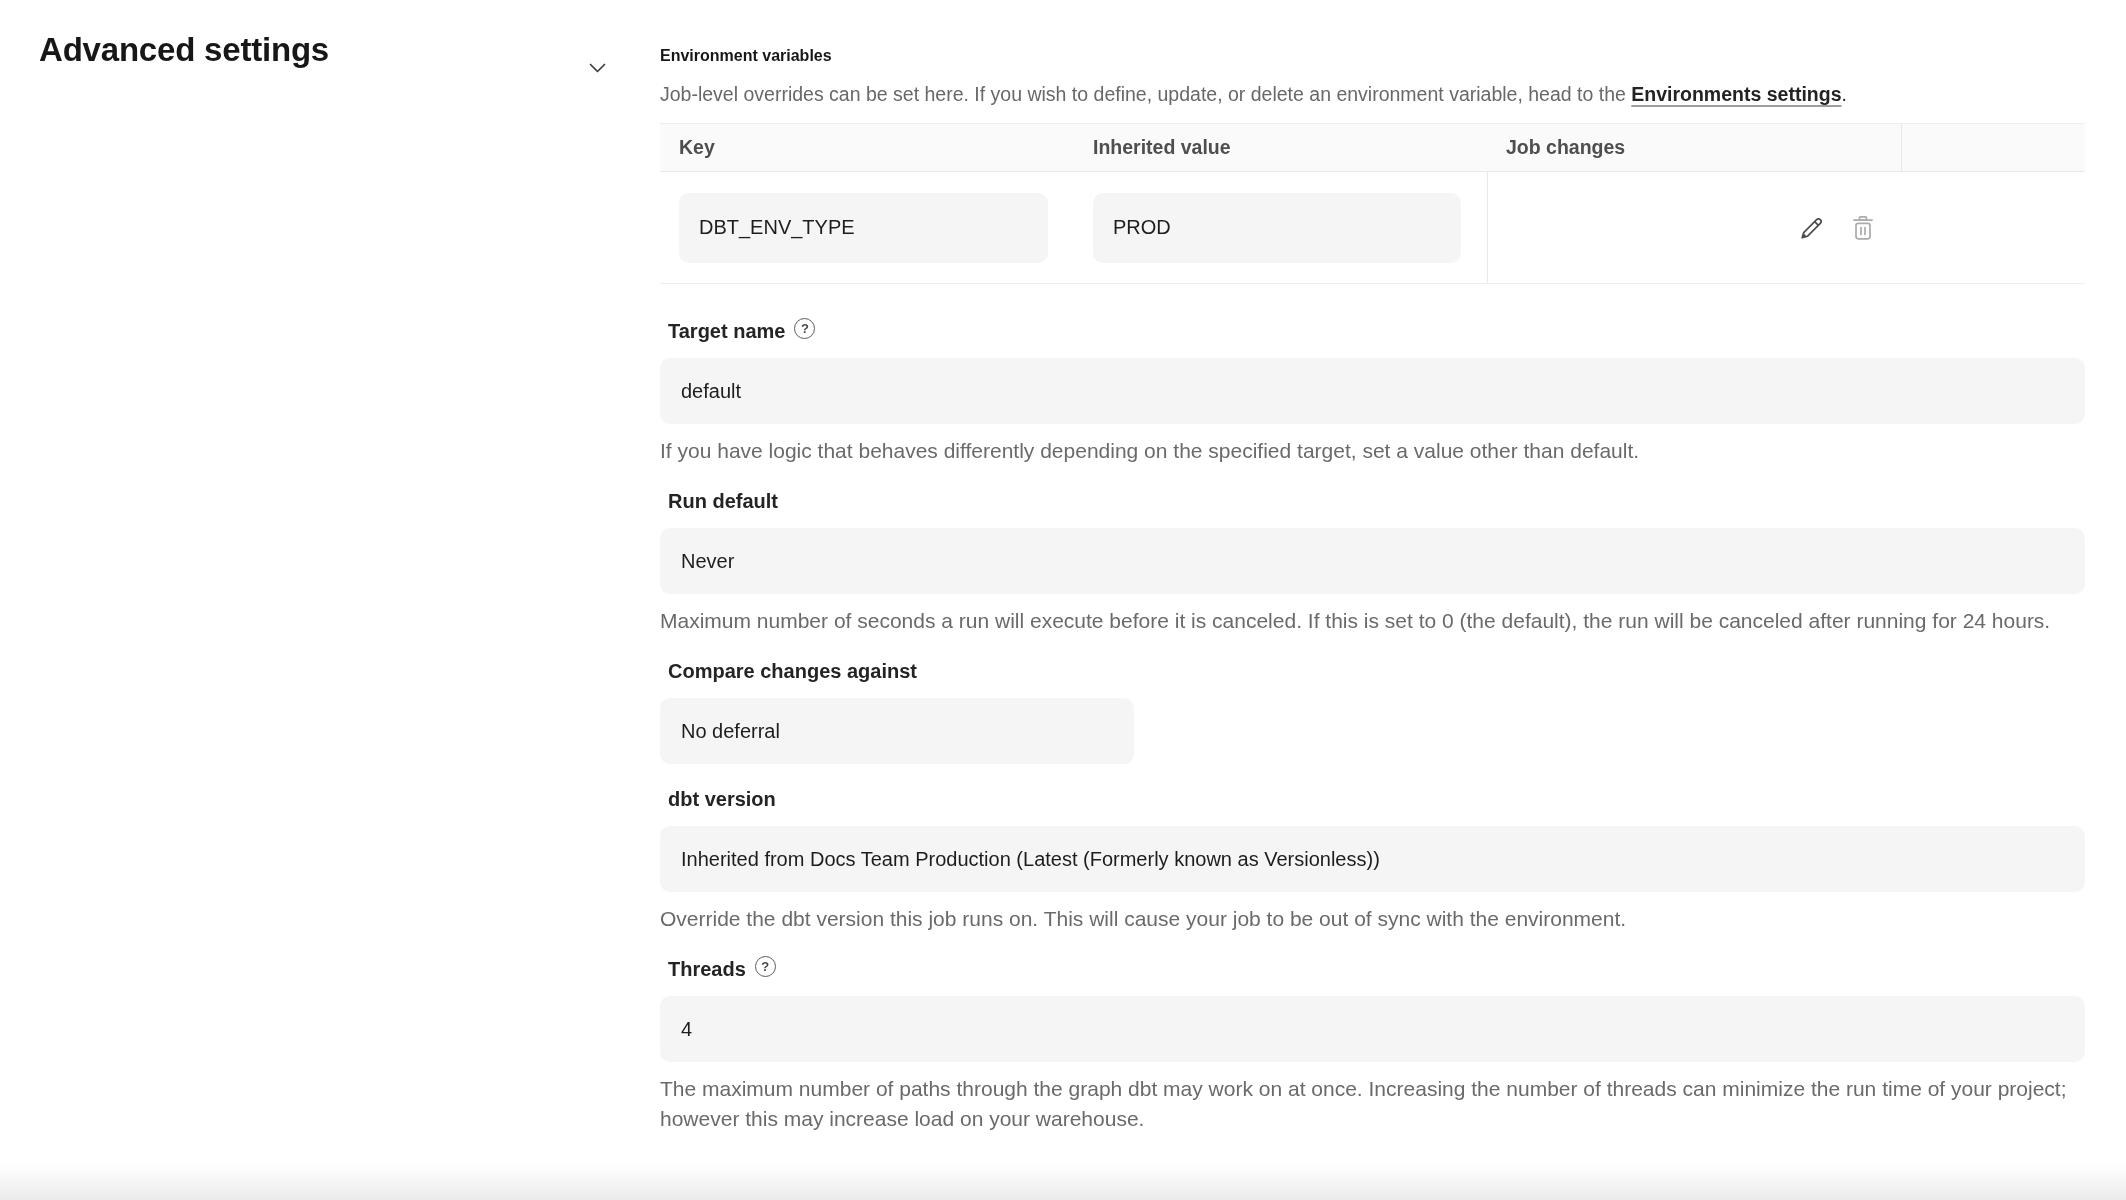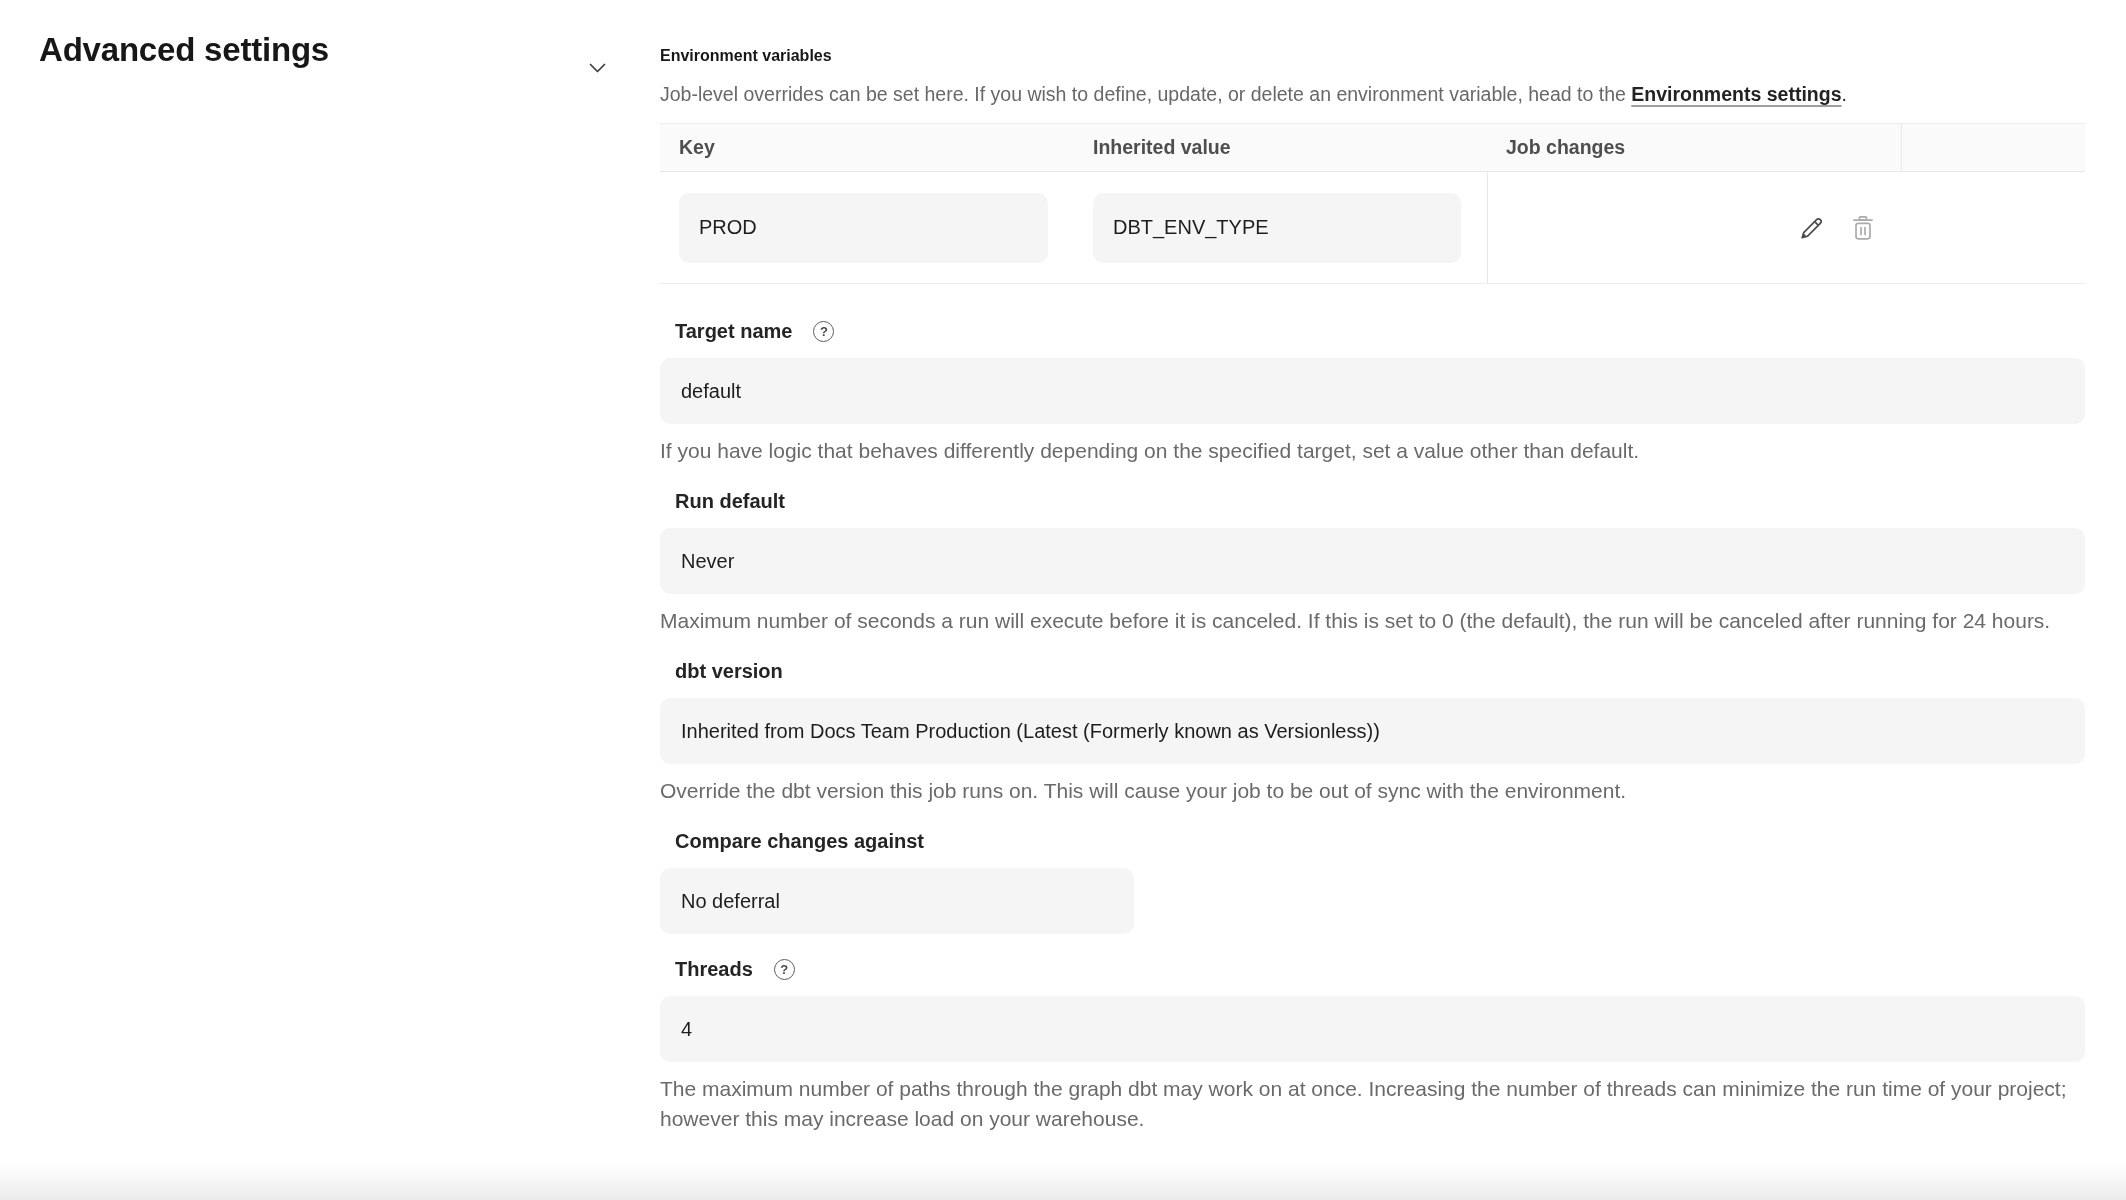--- a/index.html
+++ b/index.html
@@ -33,21 +33,21 @@
   .th { font-size: 19.5px; font-weight: 600; color: #4e4e4e; padding-left: 19px; }
   .trow { height: 112px; border-bottom: 1px solid #ededed; }
   .cell { padding: 0 26px 0 19px; }
   .cell-box { height: 70px; background: #f5f5f5; border-radius: 10px; display: flex; align-items: center; padding: 0 20px; font-size: 20px; color: #1d1d1d; }
   .actions-col { border-left: 1px solid #e8e8e8; height: 100%; display: flex; align-items: center; justify-content: flex-end; gap: 24px; padding-right: 25px; }
   .icon-btn { background: none; border: none; padding: 0; cursor: pointer; display: flex; align-items: center; }
 
   
   .field { margin-top: 22px; }
   .field.first { margin-top: 34px; }
-  .flabel-row { display: flex; align-items: center; gap: 21px; margin: 0 15px 14px; }
+  .flabel-row { display: flex; align-items: flex-start; gap: 9px; margin: 0 8px 14px; }
   .flabel { font-size: 20px; line-height: 26px; font-weight: 700; color: #242424; }
   .help-ic { width: 21px; height: 21px; border: 1.5px solid #5c5c5c; border-radius: 50%; display: inline-flex; align-items: center; justify-content: center; font-size: 13px; font-weight: 700; color: #4a4a4a; line-height: 1; cursor: default; }
   .finput { height: 66px; background: #f5f5f5; border-radius: 10px; display: flex; align-items: center; padding: 0 21px; font-size: 20px; color: #1d1d1d; cursor: pointer; }
   .finput.narrow { width: 474px; }
   .fhelp { margin: 12px 0 0; font-size: 21px; line-height: 30px; color: #6a6a6a; }
 
   .bottom-fade { position: absolute; left: 0; bottom: 0; width: 2126px; height: 36px; background: linear-gradient(to bottom, rgba(235,235,235,0), #ebebeb); pointer-events: none; }
 </style>
 </head>
 <body>
@@ -72,24 +72,24 @@
 
   <div class="env-table">
     <div class="thead">
       <div class="th">Key</div>
       <div class="th">Inherited value</div>
       <div class="th">Job changes</div>
       <div class="actions-col"></div>
     </div>
     <div class="trow">
       <div class="cell">
-        <div class="cell-box">PROD</div>
+        <div class="cell-box">DBT_ENV_TYPE</div>
       </div>
       <div class="cell">
-        <div class="cell-box">DBT_ENV_TYPE</div>
+        <div class="cell-box">PROD</div>
       </div>
       <div class="actions-col">
         <button class="icon-btn">
           <span style="display:flex;">
             <svg width="28" height="28" viewBox="0 0 28 28">
               <path d="M4.2 23.8l1.5-5.2L18.6 5.7a2.6 2.6 0 0 1 3.7 3.7L9.4 22.3l-5.2 1.5z" stroke="#4c4c4c" stroke-width="1.7" fill="none" stroke-linejoin="round"></path>
               <path d="M16.7 7.6l3.7 3.7" stroke="#4c4c4c" stroke-width="1.7" fill="none"></path>
               <path d="M4.2 23.8l1.3-4.6 3.3 3.3-4.6 1.3z" fill="#4c4c4c"></path>
             </svg>
           </span>
@@ -120,31 +120,31 @@
   <div class="field">
     <div class="flabel-row">
       <span class="flabel">Run default</span>
     </div>
     <div class="finput">Never</div>
     <p class="fhelp">Maximum number of seconds a run will execute before it is canceled. If this is set to 0 (the default), the run will be canceled after running for 24 hours.</p>
   </div>
 
   <div class="field">
     <div class="flabel-row">
+      <span class="flabel">Compare changes against</span>
+    </div>
+    <div class="finput narrow">No deferral</div>
+  </div>
+
+  <div class="field">
+    <div class="flabel-row">
       <span class="flabel">dbt version</span>
     </div>
     <div class="finput">Inherited from Docs Team Production (Latest (Formerly known as Versionless))</div>
     <p class="fhelp">Override the dbt version this job runs on. This will cause your job to be out of sync with the environment.</p>
-  </div>
-
-  <div class="field">
-    <div class="flabel-row">
-      <span class="flabel">Compare changes against</span>
-    </div>
-    <div class="finput narrow">No deferral</div>
   </div>
 
   <div class="field">
     <div class="flabel-row">
       <span class="flabel">Threads</span>
       <span class="help-ic">?</span>
     </div>
     <div class="finput">4</div>
     <p class="fhelp">The maximum number of paths through the graph dbt may work on at once. Increasing the number of threads can minimize the run time of your project; however this may increase load on your warehouse.</p>
   </div>

